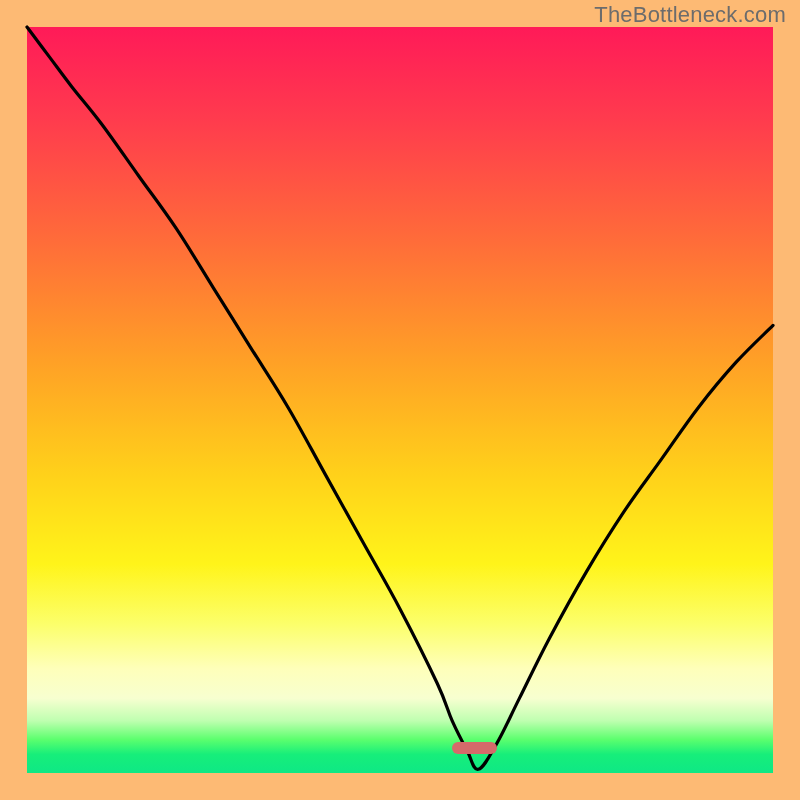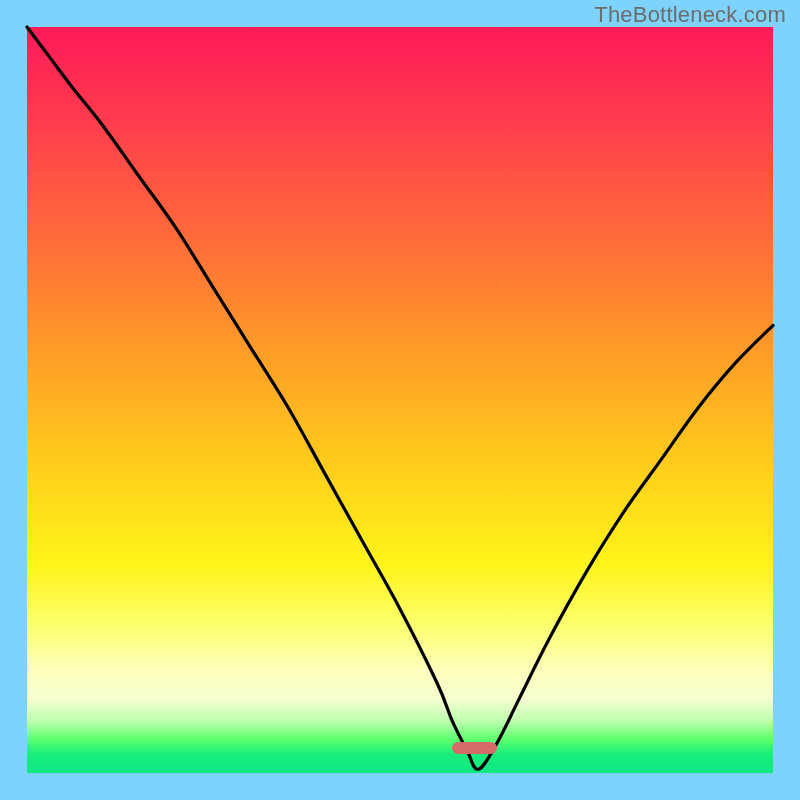--- a/index.html
+++ b/index.html
@@ -10,21 +10,21 @@
     background: #000;
     overflow: hidden;
     font-family: Arial, Helvetica, sans-serif;
   }
   .frame {
     position: absolute;
     left: 0;
     top: 0;
     width: 800px;
     height: 800px;
-    background: #7dd3fc;
+    background: #fdba74;
   }
   .plot-area {
     position: absolute;
     left: 27px;
     top: 27px;
     width: 746px;
     height: 746px;
     
     background: linear-gradient(
       to bottom,

